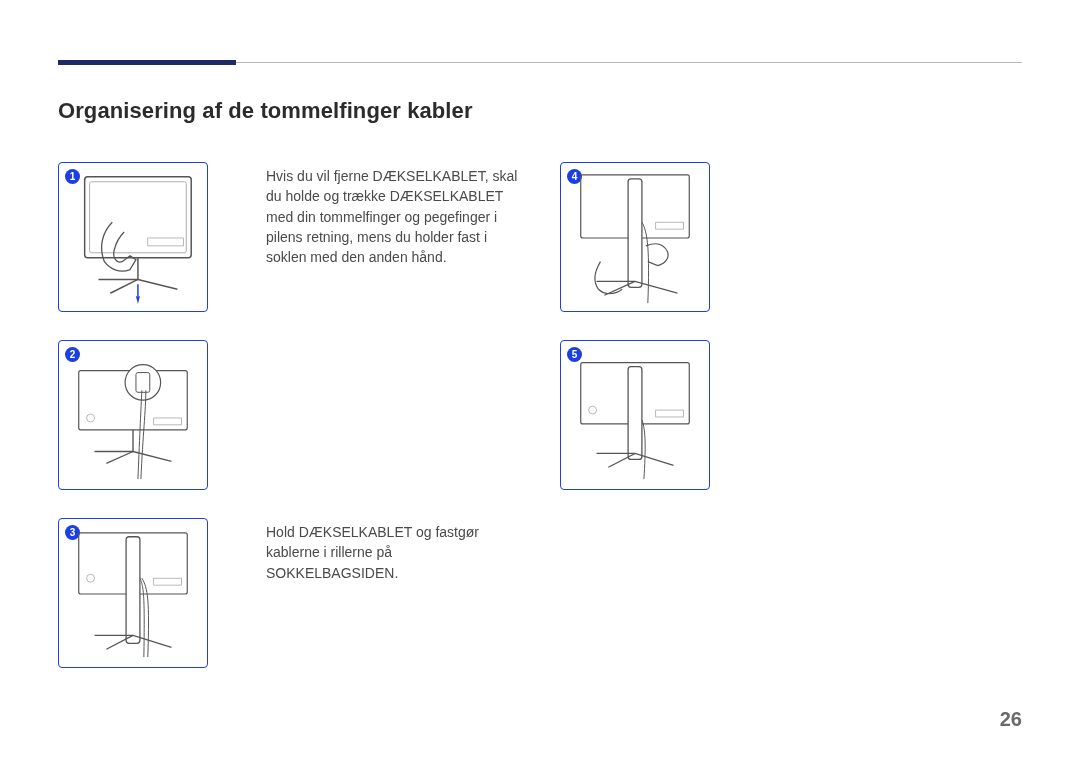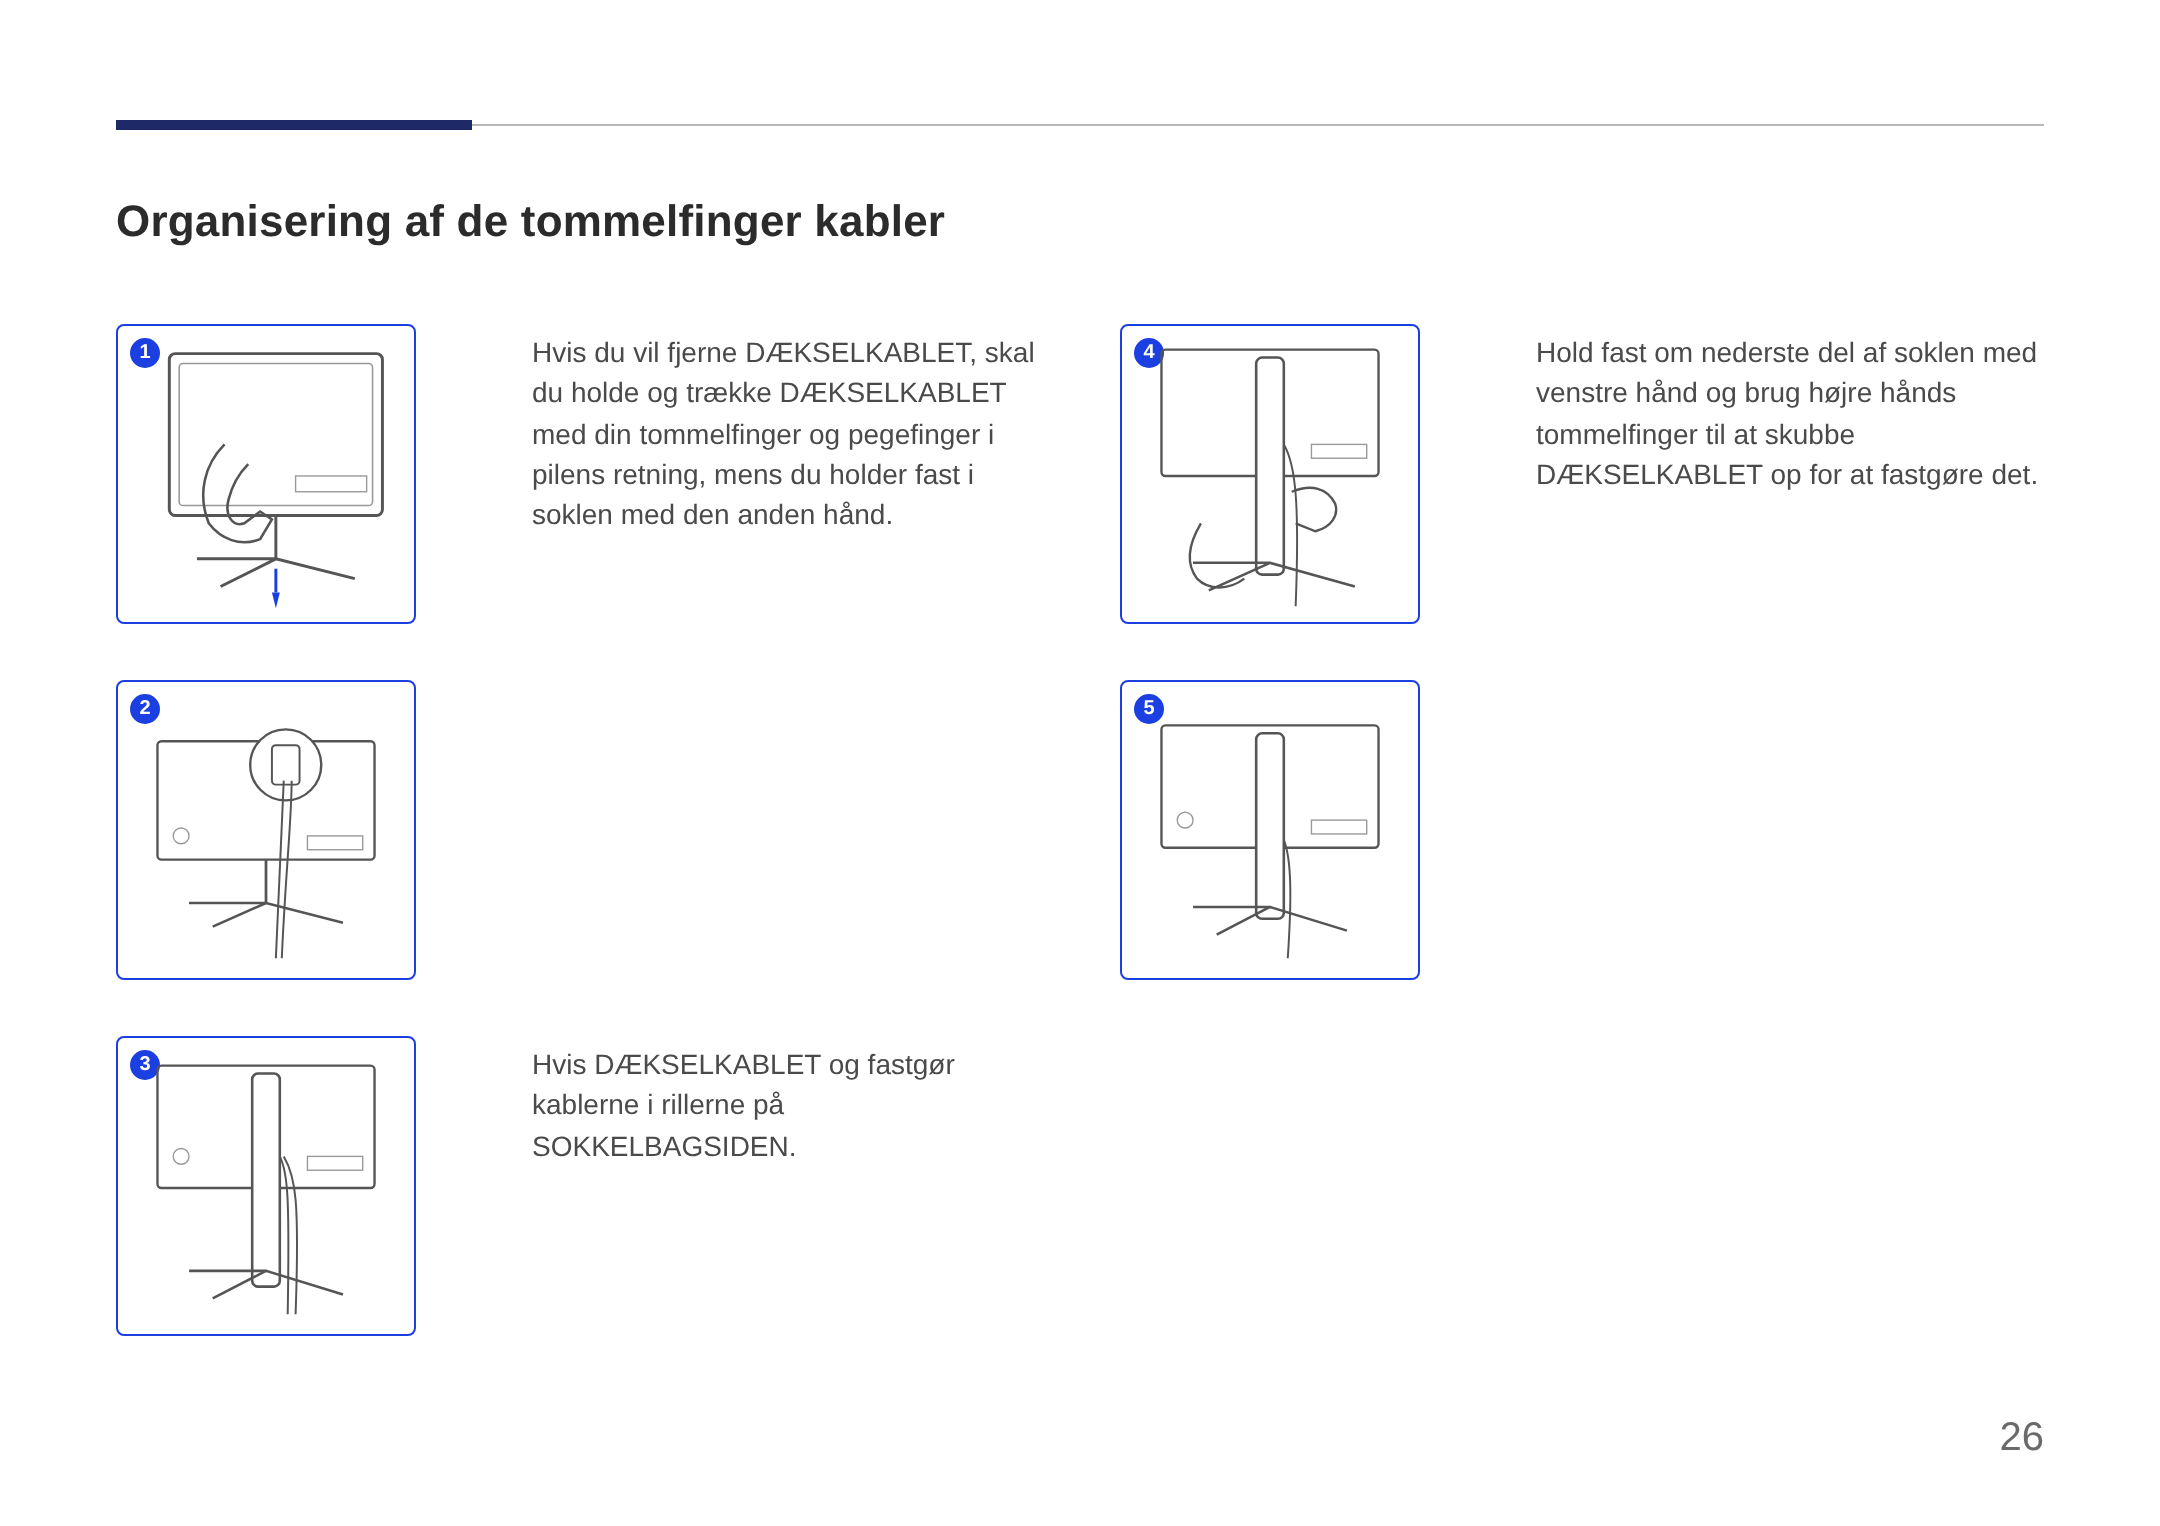--- a/index.html
+++ b/index.html
@@ -87,21 +87,21 @@
     padding-top: 4px;
     flex: 1;
     margin-left: 40px;
   }
   .page-number {
     position: absolute;
     bottom: 32px;
     right: 58px;
     font-size: 20px;
     color: #6a6a6a;
-    font-weight: 400;
+    font-weight: 700;
   }
   .illus {
     position: absolute;
     inset: 0;
   }
 </style>
 </head>
 <body>
 
 <div class="header-rule"></div>
@@ -156,42 +156,41 @@
           <rect x="20" y="14" width="110" height="62" rx="2" fill="none" stroke="#555" stroke-width="1.2"></rect>
           <rect x="68" y="18" width="14" height="108" rx="3" fill="#fff" stroke="#555" stroke-width="1.3"></rect>
           <path d="M36 118 L75 118 L114 130" fill="none" stroke="#555" stroke-width="1.3"></path>
           <path d="M75 118 L48 132" fill="none" stroke="#555" stroke-width="1.3"></path>
           <path d="M82 60 C86 68 87 80 86 140" fill="none" stroke="#555" stroke-width="1"></path>
           <path d="M84 60 C90 70 92 82 90 140" fill="none" stroke="#555" stroke-width="1"></path>
           <rect x="96" y="60" width="28" height="7" fill="none" stroke="#999" stroke-width="0.7"></rect>
           <circle cx="32" cy="60" r="4" fill="none" stroke="#999" stroke-width="0.7"></circle>
         </svg>
       </div>
-      <div class="desc">Hvis DÆKSELKABLET og fastgør kablerne i rillerne på SOKKELBAGSIDEN.</div>
+      <div class="desc">Hold DÆKSELKABLET og fastgør kablerne i rillerne på SOKKELBAGSIDEN.</div>
     </div>
 
   </div>
 
   <div class="col">
 
     <div class="step">
       <div class="figure">
         <div class="badge">4</div>
         <svg class="illus" viewBox="0 0 150 150">
           <rect x="20" y="12" width="110" height="64" rx="2" fill="none" stroke="#555" stroke-width="1.2"></rect>
           <rect x="68" y="16" width="14" height="110" rx="3" fill="#fff" stroke="#555" stroke-width="1.3"></rect>
           <path d="M36 120 L75 120 L118 132" fill="none" stroke="#555" stroke-width="1.3"></path>
           <path d="M75 120 L44 134" fill="none" stroke="#555" stroke-width="1.3"></path>
           <path d="M40 100 C34 110 32 120 38 128 C44 134 54 134 62 128" fill="none" stroke="#555" stroke-width="1.2"></path>
           <path d="M86 84 C96 80 104 82 108 90 C110 96 106 102 98 104 L88 100" fill="none" stroke="#555" stroke-width="1.2"></path>
           <path d="M82 60 C88 70 90 90 88 142" fill="none" stroke="#555" stroke-width="1"></path>
           <rect x="96" y="60" width="28" height="7" fill="none" stroke="#999" stroke-width="0.7"></rect>
         </svg>
       </div>
-      <div class="desc">Hold fast om nederste del af soklen med venstre hånd og brug højre hånds tommelfinger til at skubbe DÆKSELKABLET op for at fastgøre det.</div>
     </div>
 
     <div class="step">
       <div class="figure">
         <div class="badge">5</div>
         <svg class="illus" viewBox="0 0 150 150">
           <rect x="20" y="22" width="110" height="62" rx="2" fill="none" stroke="#555" stroke-width="1.2"></rect>
           <rect x="68" y="26" width="14" height="94" rx="3" fill="#fff" stroke="#555" stroke-width="1.3"></rect>
           <path d="M36 114 L75 114 L114 126" fill="none" stroke="#555" stroke-width="1.3"></path>
           <path d="M75 114 L48 128" fill="none" stroke="#555" stroke-width="1.3"></path>

